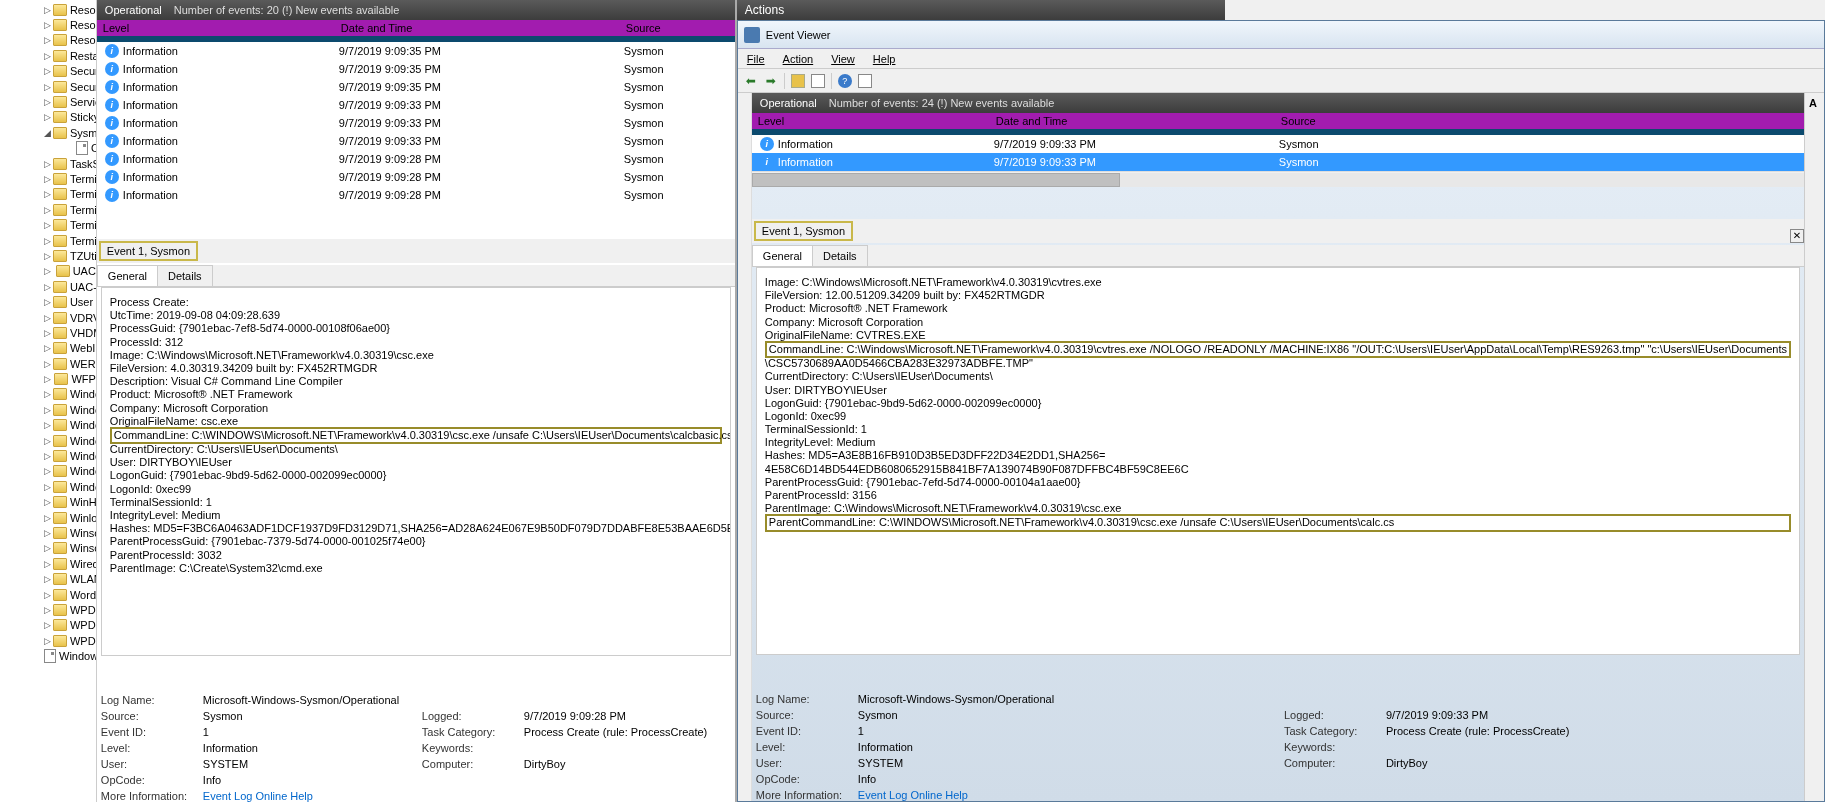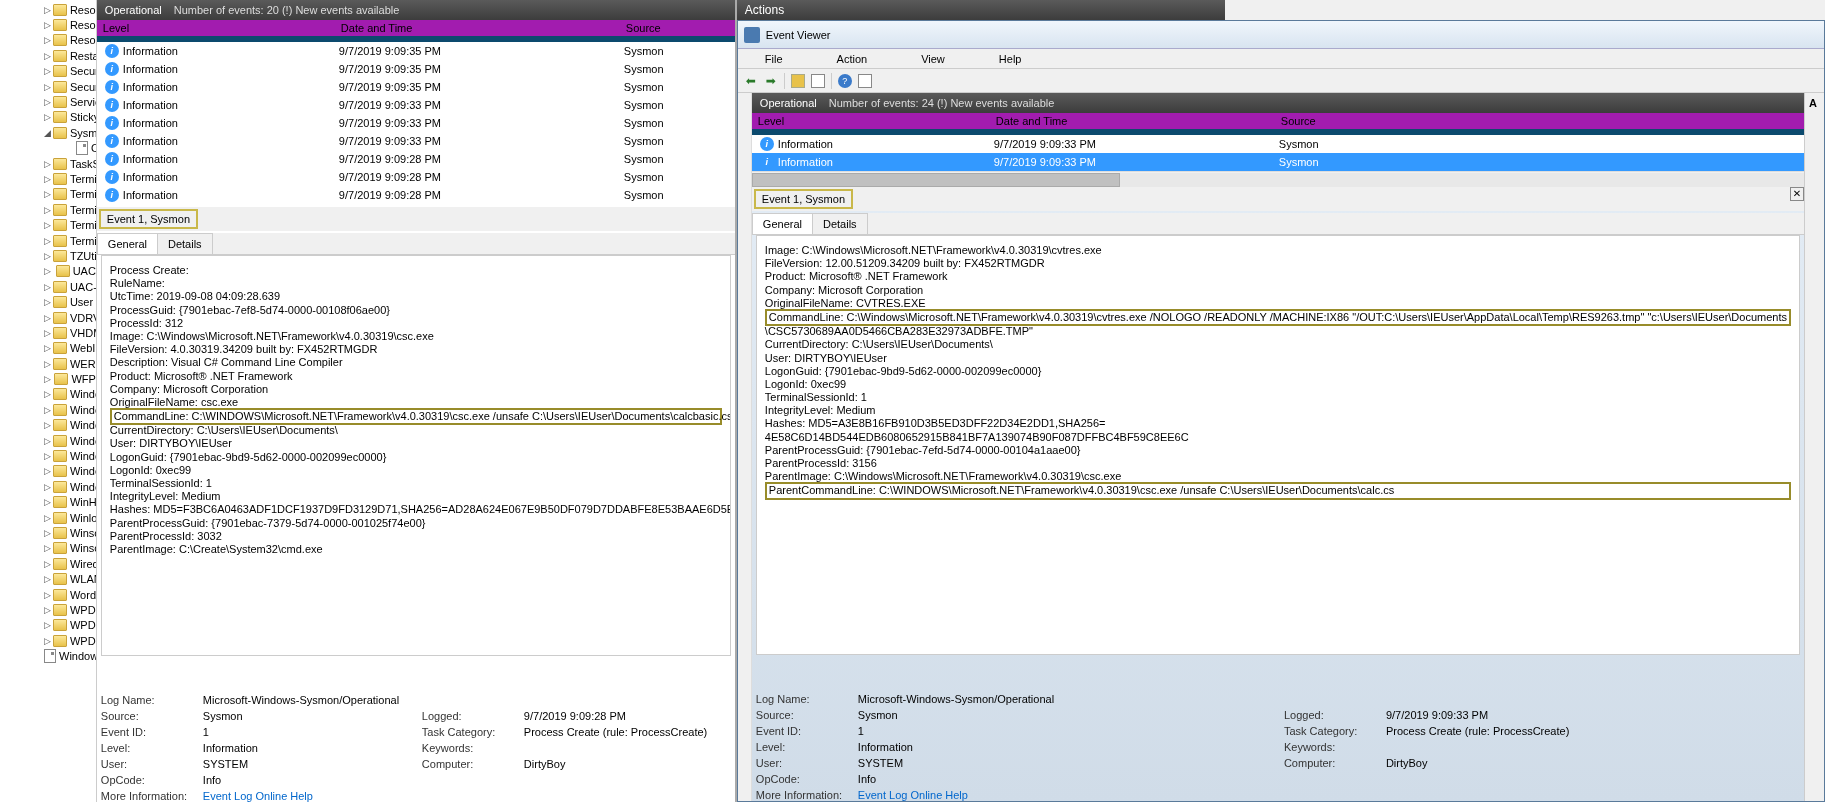--- a/index.html
+++ b/index.html
@@ -38,37 +38,37 @@
 .detail-body { background: #fff; border: 1px solid #ccc; margin: 0 4px; padding: 8px; font-size: 11px; line-height: 1.2; overflow: auto; flex: 1; }
 .detail-line { white-space: nowrap; }
 .highlight-box { border: 2px solid #988c2a; padding: 0 2px; display: block; margin: -1px 0; }
 .meta-grid { display: grid; grid-template-columns: 90px 1fr 90px 1fr; gap: 4px 12px; font-size: 11px; margin-top: 8px; padding: 0 4px; }
 .meta-grid .label { color: #333; }
 .meta-grid a { color: #0066cc; cursor: pointer; }
 .ev-window-chrome { background: linear-gradient(#e8f0f8, #d0dce8); border: 1px solid #5a7a9a; display: flex; flex-direction: column; height: 100%; }
 .ev-titlebar { height: 28px; display: flex; align-items: center; padding: 0 6px; background: linear-gradient(#f0f6fc, #d8e4f0); border-bottom: 1px solid #aac; }
 .ev-titlebar .icon { width: 16px; height: 16px; background: #4a7ab0; margin-right: 6px; border-radius: 2px; }
 .menubar { display: flex; background: #f0f0f0; border-bottom: 1px solid #ccc; height: 20px; align-items: center; }
-.menubar span { padding: 0 27px; cursor: pointer; }
+.menubar span { padding: 0 9px; cursor: pointer; text-decoration: underline; }
 .toolbar { display: flex; background: #f0f0f0; border-bottom: 1px solid #ccc; height: 24px; align-items: center; padding: 0 4px; gap: 2px; }
 .tb-btn { width: 18px; height: 18px; border: 1px solid transparent; display: flex; align-items: center; justify-content: center; cursor: pointer; }
 .arrow-left::before { content: "⬅"; color: #2a7a2a; font-size: 12px; }
 .arrow-right::before { content: "➡"; color: #2a7a2a; font-size: 12px; }
 .tb-div { width: 1px; height: 16px; background: #ccc; margin: 0 2px; }
 .tb-icon1 { width: 14px; height: 14px; background: #e8c24a; border: 1px solid #aa8; }
 .tb-icon2 { width: 14px; height: 14px; background: #fff; border: 1px solid #888; }
 .tb-icon3 { width: 14px; height: 14px; background: #3a7aca; border-radius: 50%; color: #fff; font-size: 9px; display: flex; align-items: center; justify-content: center; }
 .right-body { display: flex; flex: 1; overflow: hidden; }
 .right-gutter { width: 14px; background: #f0f0f0; border-right: 1px solid #ddd; }
 .right-content { flex: 1; display: flex; flex-direction: column; overflow: hidden; }
 .hscroll { height: 16px; background: #f0f0f0; border-top: 1px solid #ddd; display: flex; align-items: center; }
 .hscroll-track { flex: 1; height: 14px; background: #e8e8e8; position: relative; }
 .hscroll-thumb { position: absolute; left: 0; width: 35%; height: 100%; background: #c0c0c0; border: 1px solid #aaa; }
 .close-x { margin-left: auto; width: 14px; height: 14px; border: 1px solid #888; text-align: center; line-height: 11px; cursor: pointer; font-size: 10px; }
-.event-title-row { display: flex; align-items: flex-start; background: #f0f0f0; }
+.event-title-row { display: flex; align-items: flex-end; background: #f0f0f0; margin-top: 32px; }
 .actions-panel { width: 20px; background: #f0f0f0; border-left: 1px solid #ccc; }
 .detail-scroll { overflow: auto; flex: 1; display: flex; flex-direction: column; gap: 30px; }
 </style>
 </head>
 <body>
 
 <div class="tree-panel" id="tree-root">
     <div class="tree-item" style="padding-left: 44px;">
       <span class="tree-arrow">▷</span>
       <span class="folder-icon"></span>
@@ -377,21 +377,20 @@
       <div class="event-title-row">
         <span class="event-title-bar">Event 1, Sysmon</span>
       </div>
       <div class="tabs">
         <div class="tab">General</div>
         <div class="tab inactive">Details</div>
       </div>
       <div class="detail-scroll">
         <div class="detail-body" id="left-detail">
             <div class="detail-line">Process Create:</div>
-            <div class="detail-line">RuleName:</div>
             <div class="detail-line">UtcTime: 2019-09-08 04:09:28.639</div>
             <div class="detail-line">ProcessGuid: {7901ebac-7ef8-5d74-0000-00108f06ae00}</div>
             <div class="detail-line">ProcessId: 312</div>
             <div class="detail-line">Image: C:\Windows\Microsoft.NET\Framework\v4.0.30319\csc.exe</div>
             <div class="detail-line">FileVersion: 4.0.30319.34209 built by: FX452RTMGDR</div>
             <div class="detail-line">Description: Visual C# Command Line Compiler</div>
             <div class="detail-line">Product: Microsoft® .NET Framework</div>
             <div class="detail-line">Company: Microsoft Corporation</div>
             <div class="detail-line">OriginalFileName: csc.exe</div>
             <div class="highlight-box detail-line">CommandLine: C:\WINDOWS\Microsoft.NET\Framework\v4.0.30319\csc.exe  /unsafe C:\Users\IEUser\Documents\calcbasic.cs</div>

